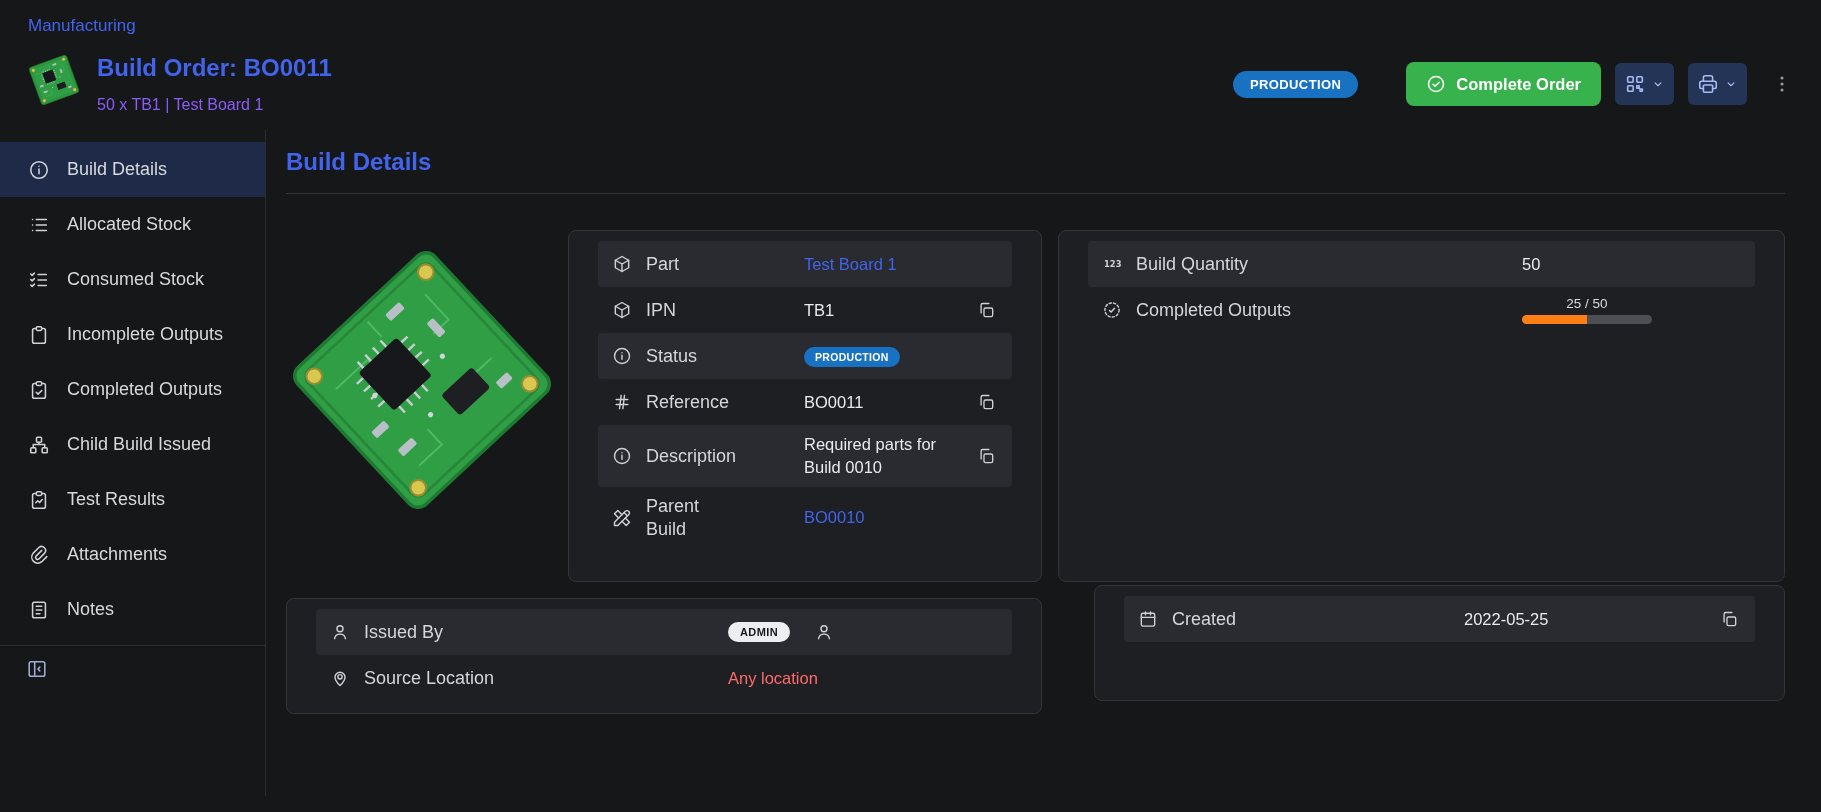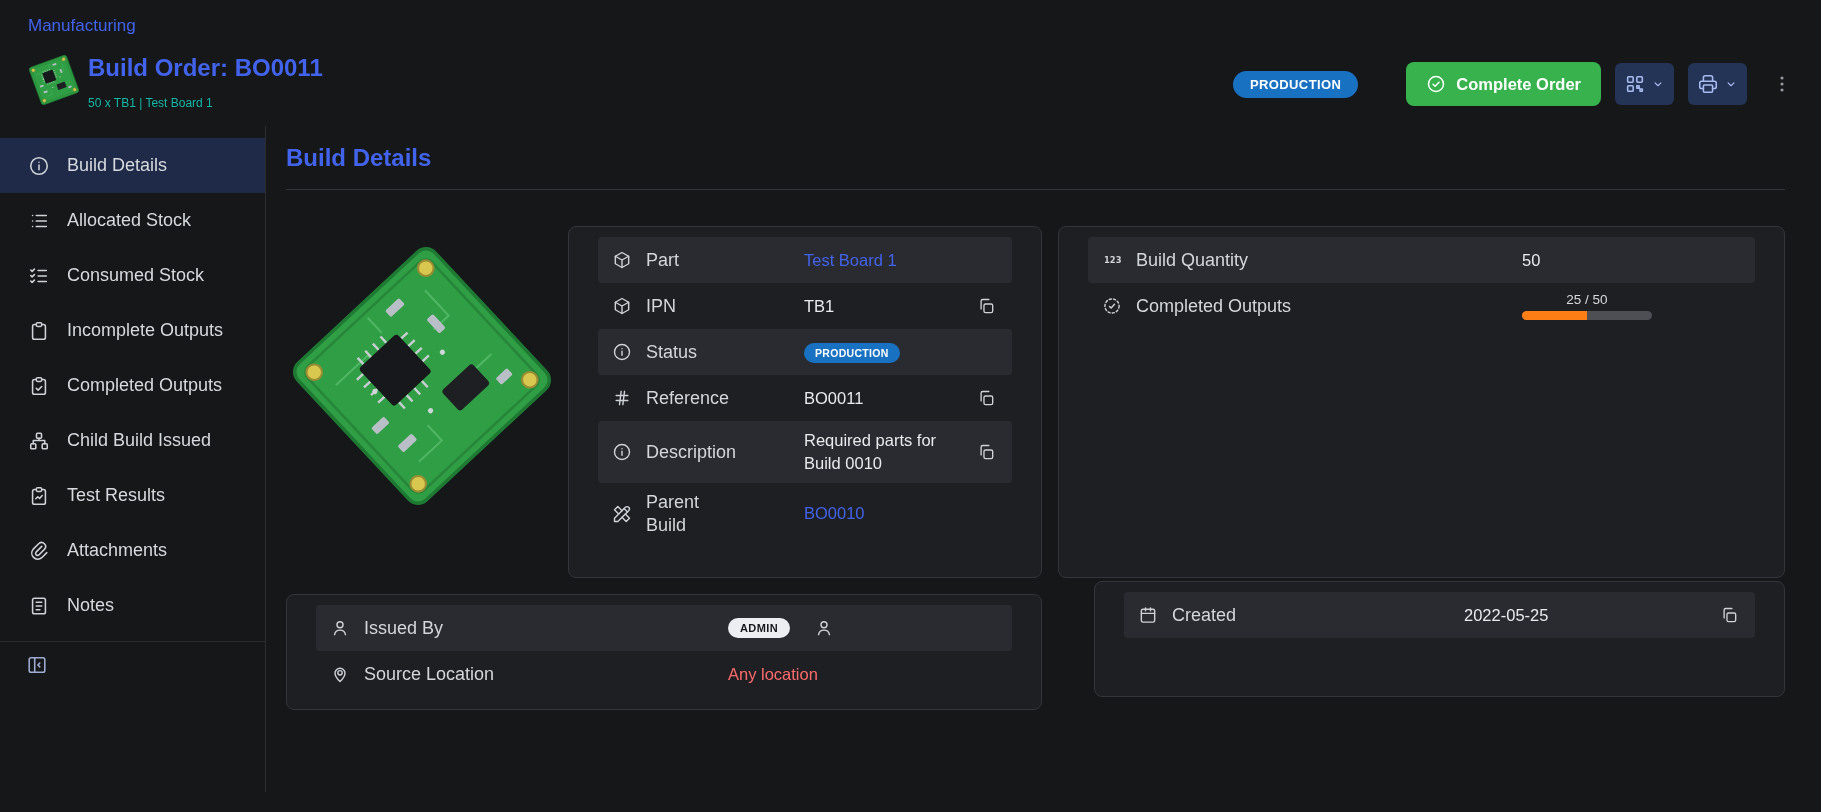--- a/index.html
+++ b/index.html
@@ -10,23 +10,23 @@
   }
   a { text-decoration:none; }
   button { font-family:inherit; }
 
   .topbar { padding:16px 28px 8px; }
   .crumb { color:var(--accent-blue,#4263eb); font-size:17px; cursor:pointer; }
 
   .header { display:flex; align-items:flex-start; padding:10px 28px 16px; }
   .thumb { width:52px; height:52px; display:flex; align-items:center; justify-content:center; cursor:pointer; }
   .pcb-thumb { width:44px; height:44px; transform:rotate(-20deg); }
-  .title-block { margin-left:8px; }
+  .title-block { margin-left:17px; }
   .page-title { color:var(--accent-blue,#4263eb); font-size:24px; font-weight:700; }
-  .page-subtitle { margin-top:14px; font-size:12px; color:#14b8a6; }
+  .page-subtitle { margin-top:14px; font-size:16px; color:#8b5cf6; }
 
   .header-actions { margin-left:auto; display:flex; align-items:center; gap:14px; padding-top:8px; }
   .badge-status {
     background:var(--badge-blue,#1971c2); color:#fff; font-weight:700; font-size:13px;
     letter-spacing:.4px; padding:6px 17px; border-radius:15px; margin-right:34px;
   }
   .btn-green {
     display:flex; align-items:center; gap:10px; background:var(--button-green,#37b24d);
     color:#fff; font-weight:700; font-size:16.5px; border:none; border-radius:8px;
     padding:0 20px; height:44px; cursor:pointer;

